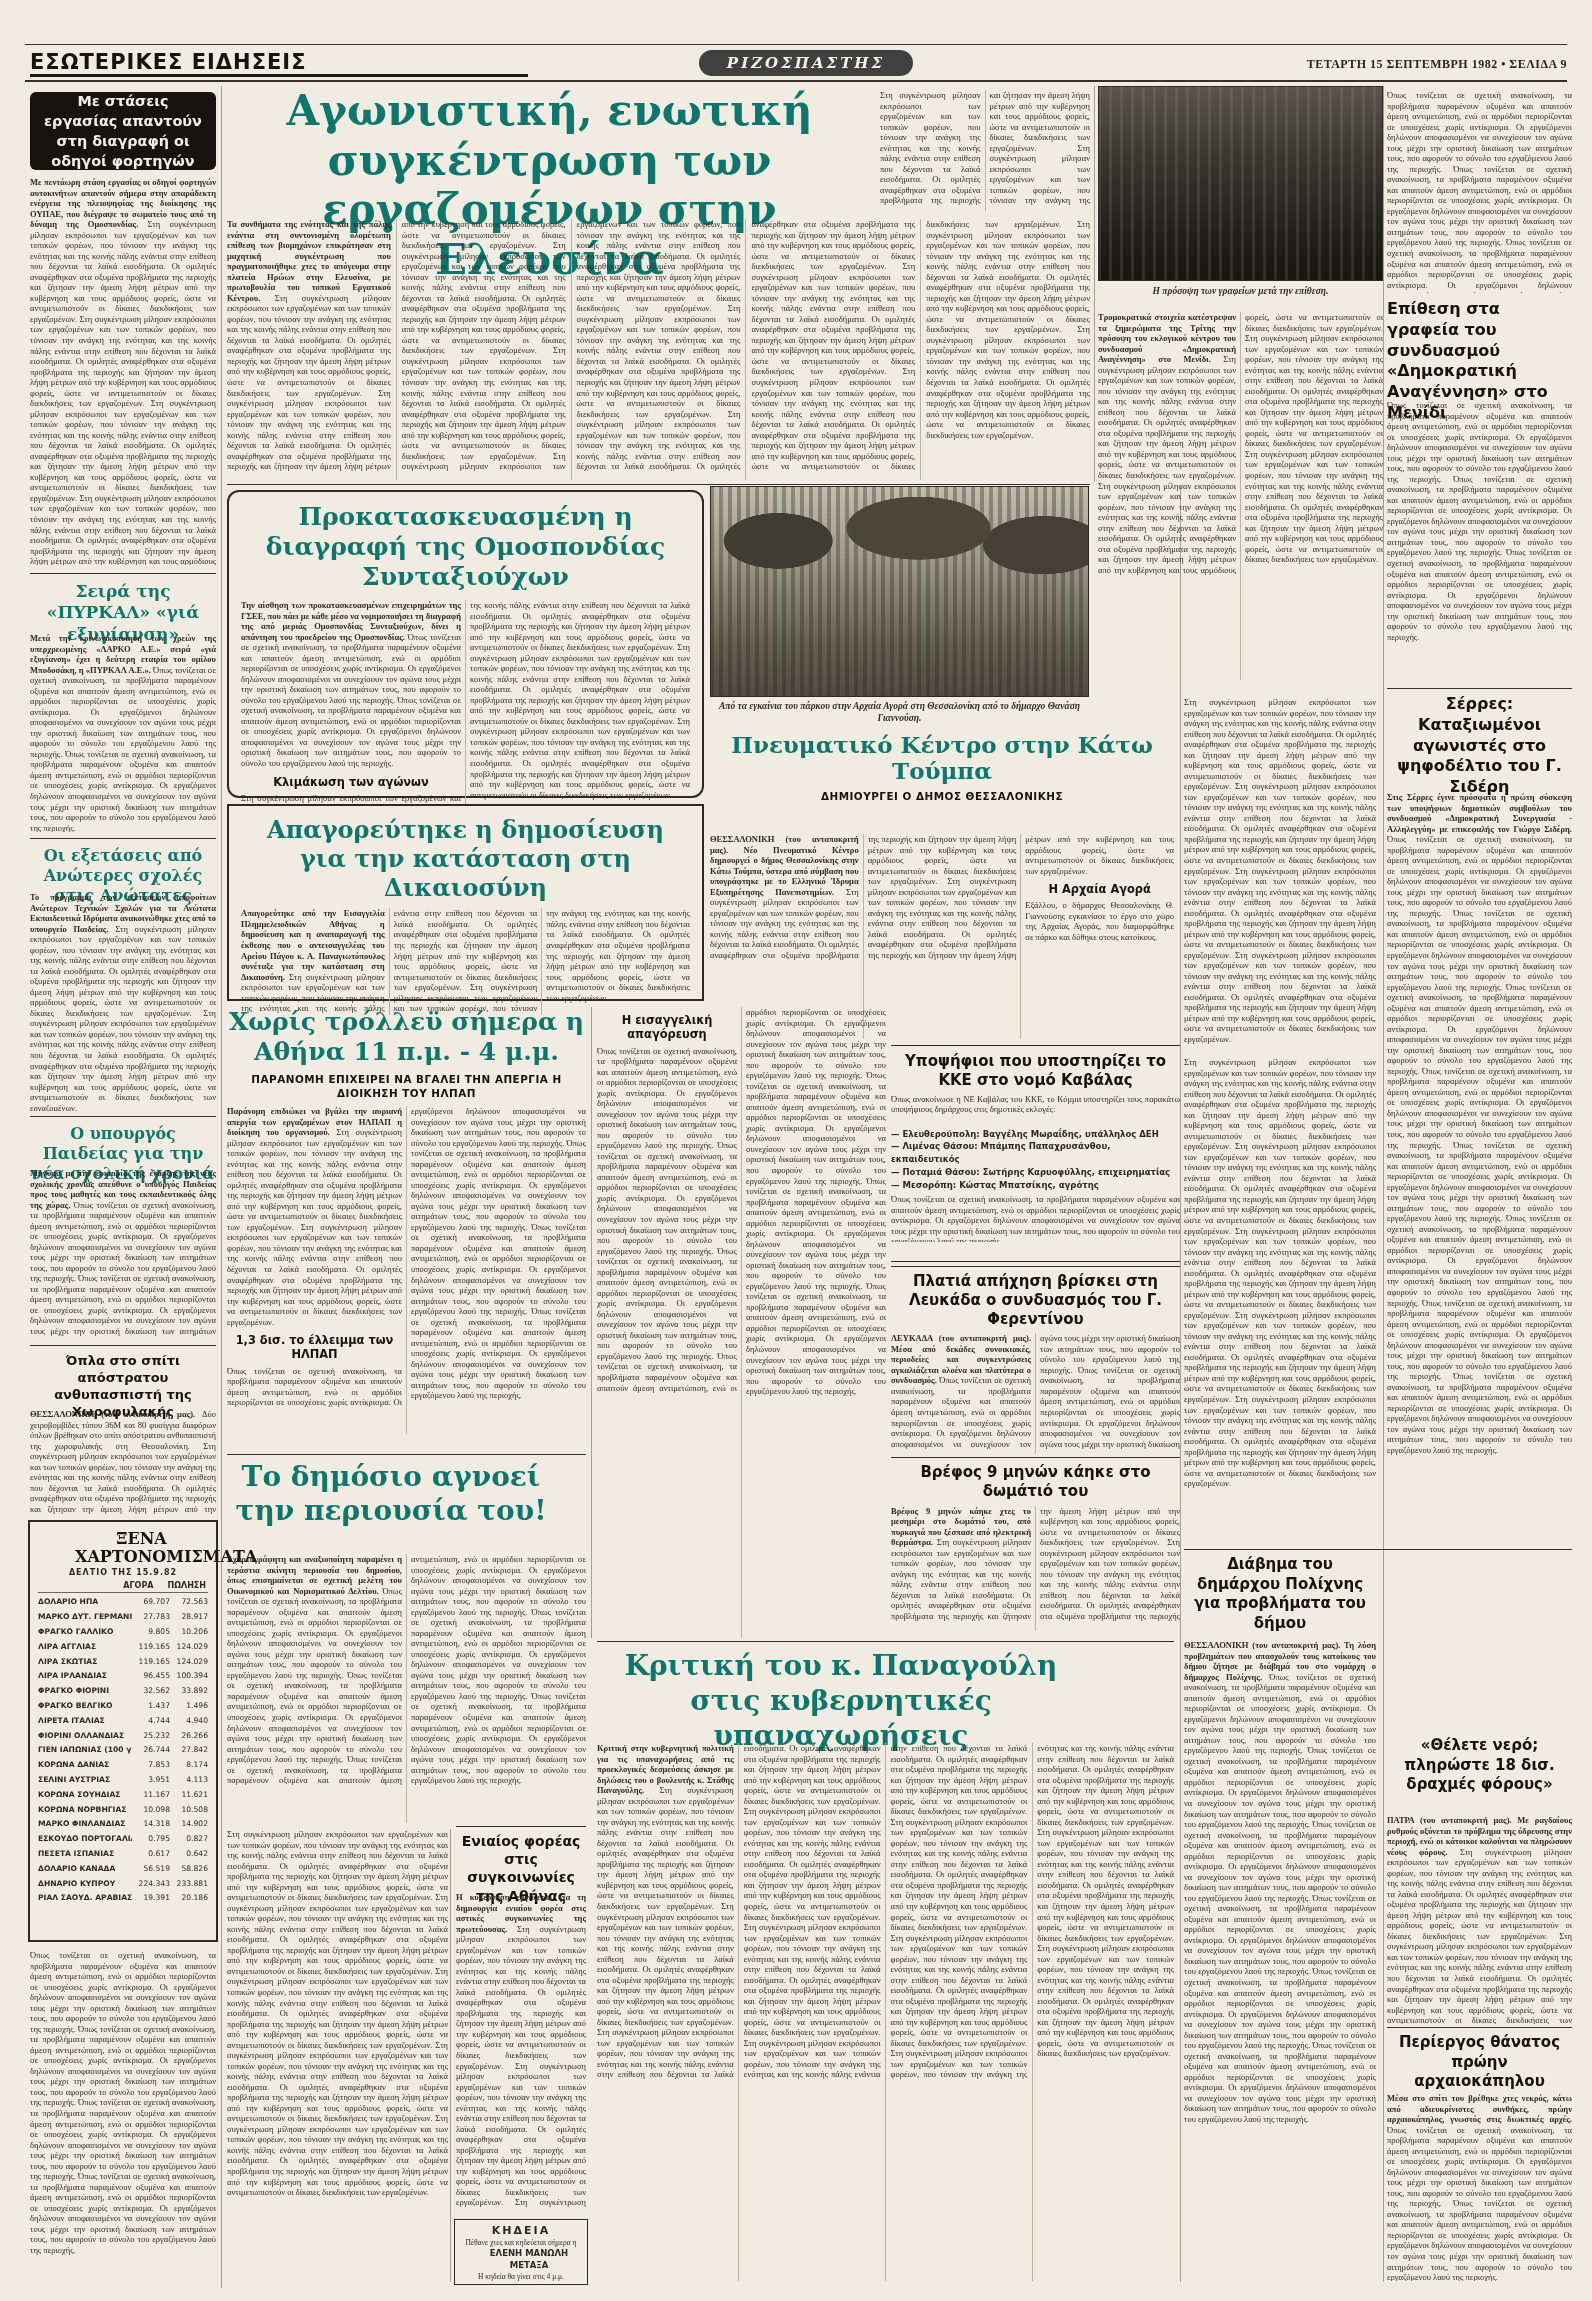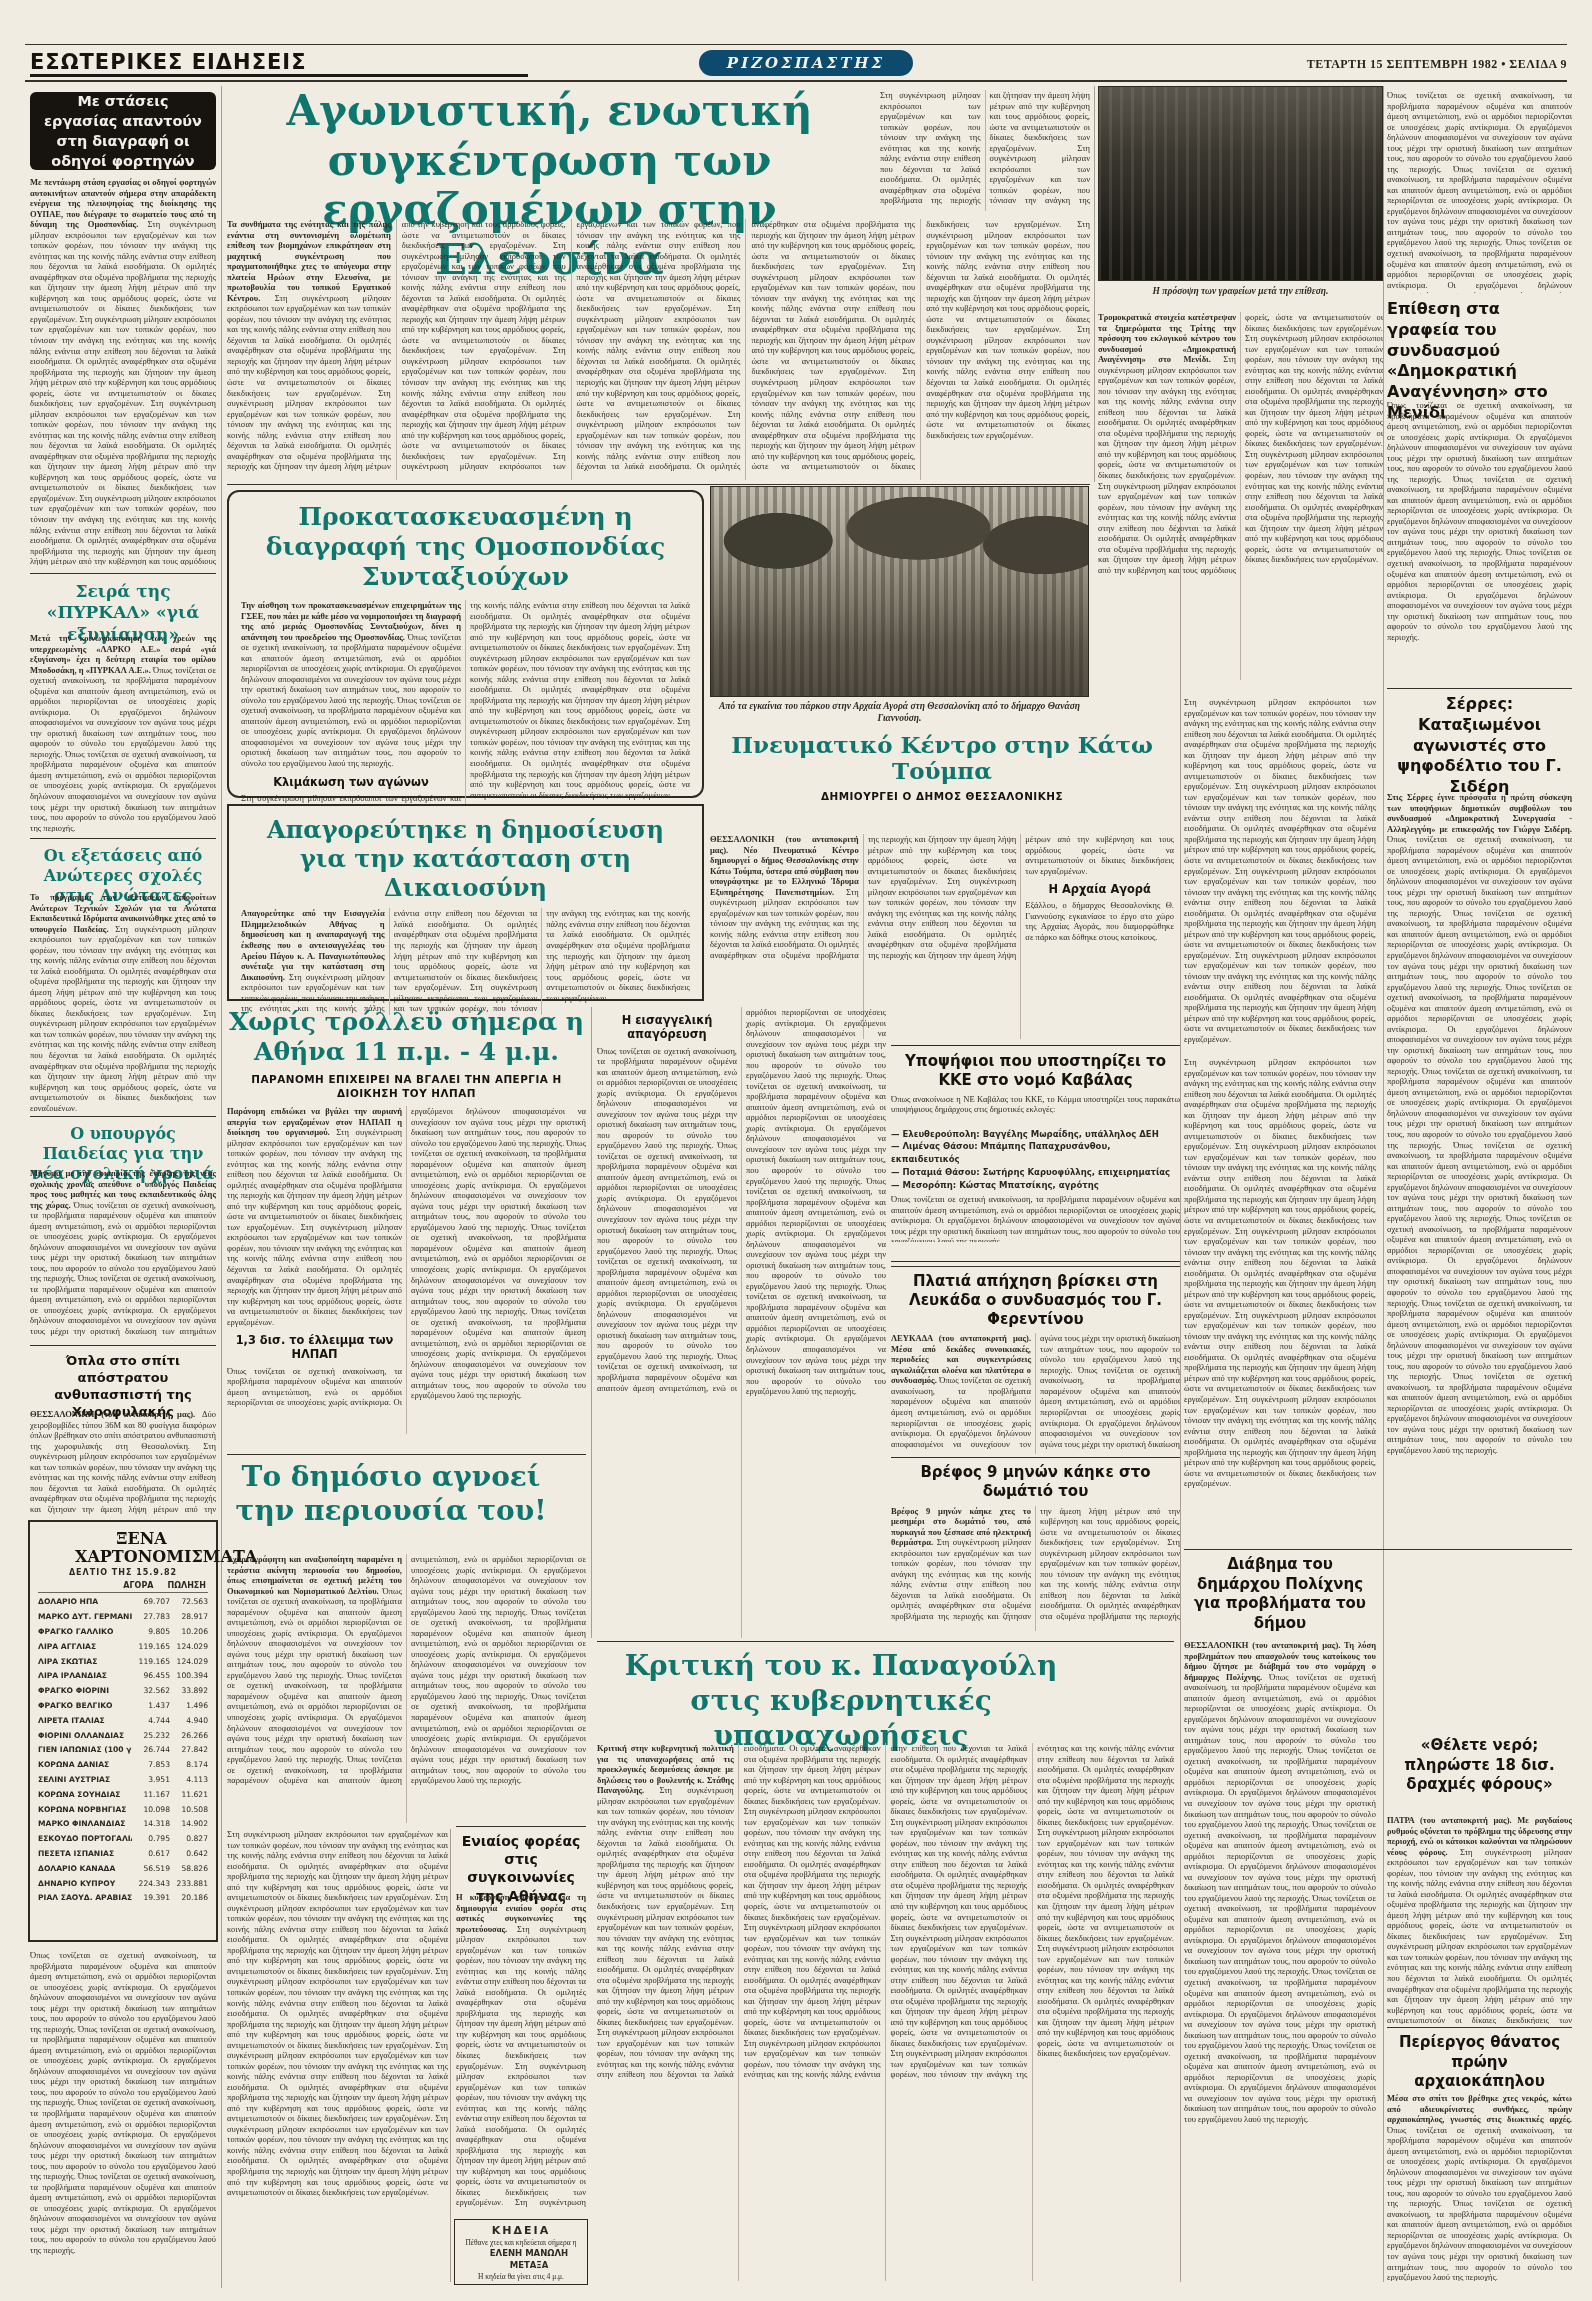--- a/index.html
+++ b/index.html
@@ -16,21 +16,21 @@
   .cols5{column-count:5;column-gap:11px;column-rule:1px solid #b9b3a6;}
   .lead{font-weight:bold;}
   .dl{font-weight:bold;}
   .serifhead{font-family:"DejaVu Serif","Liberation Serif",serif;font-weight:bold;color:#0f766e;text-align:center;}
   .sanshead{font-family:"DejaVu Sans","Liberation Sans",sans-serif;font-weight:bold;color:#17130e;text-align:center;}
   .sechead{border-top:1px solid #35312a;padding-top:7px;}
   .subh{display:block;font:bold 11.4px/1.25 "DejaVu Sans","Liberation Sans",sans-serif;text-align:center;margin:6px 4px 4px;color:#17130e;}
   .kicker{font:bold 10.4px/1.3 "DejaVu Sans","Liberation Sans",sans-serif;text-align:center;letter-spacing:0.5px;color:#17130e;}
   .blackbox{background:#17130f;color:#f2efe6;border-radius:6px;display:flex;align-items:center;justify-content:center;
             text-align:center;font:bold 14.4px/1.4 "DejaVu Sans","Liberation Sans",sans-serif;padding:6px 10px;}
-  .badge{background:#0c4a6e;color:#f5f2ea;border-radius:14px;display:flex;align-items:center;justify-content:center;
+  .badge{background:#404040;color:#f5f2ea;border-radius:14px;display:flex;align-items:center;justify-content:center;
          font:italic bold 15px/1 "DejaVu Serif","Liberation Serif",serif;letter-spacing:3px;}
   .seclabel{font:bold 21px/1 "DejaVu Sans","Liberation Sans",sans-serif;letter-spacing:1px;color:#17130e;}
   .dateline-top{font:bold 12px/1 "Liberation Serif",serif;letter-spacing:0.5px;color:#2a261f;text-align:right;}
   .boxed{border:2px solid #2e2a23;background:#f0ece2;padding:10px 12px;}
   .rounded{border-radius:12px;}
   .cap{font:italic bold 9.5px/1.3 "Liberation Serif",serif;text-align:center;color:#2e2a24;}
   .ph{overflow:hidden;box-shadow:inset 0 0 0 1px #2c2923;}
   .ph-menidi{background:
      repeating-linear-gradient(90deg,rgba(160,155,140,.18) 0 3px,rgba(0,0,0,0) 3px 11px),
      linear-gradient(180deg,#5a564d 0%,#3a372f 35%,#201e19 78%,#17150f 100%);}

